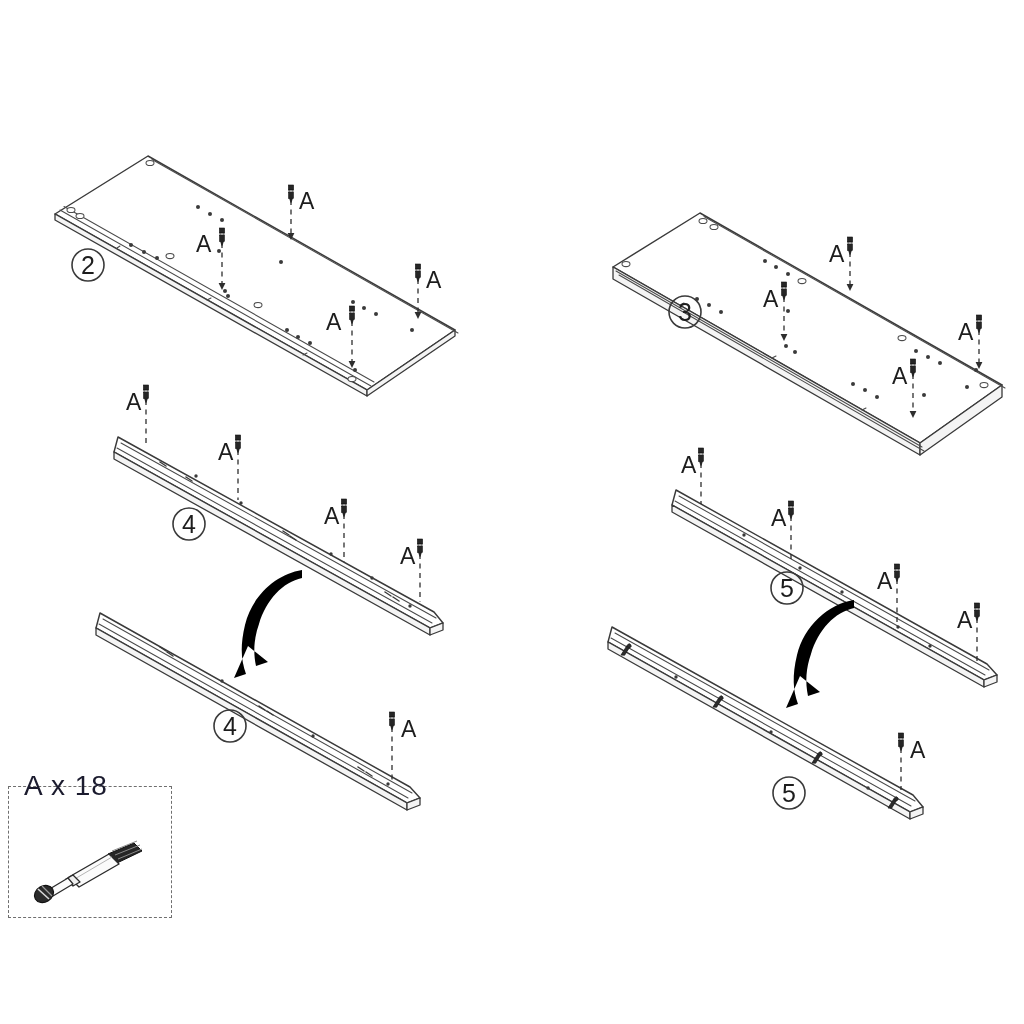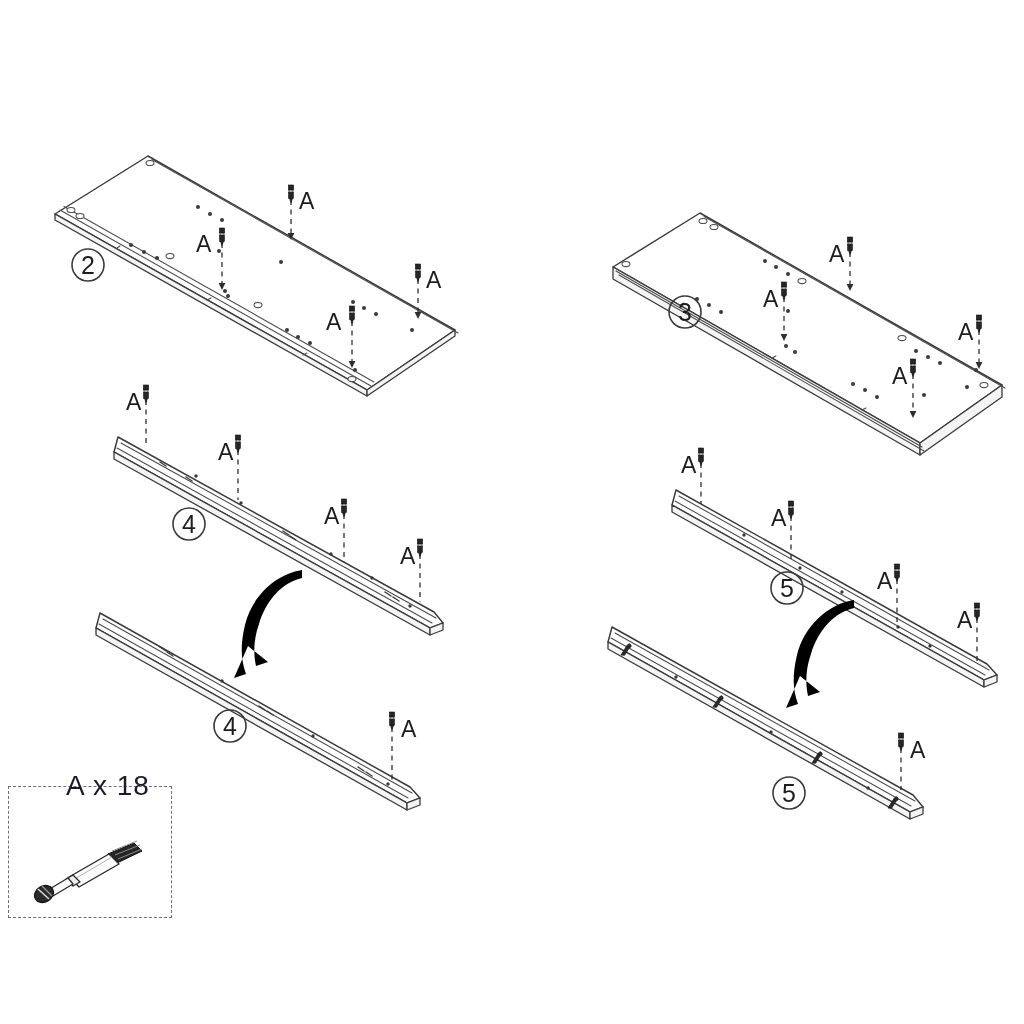--- a/index.html
+++ b/index.html
@@ -64,21 +64,20 @@
     background: #ffffff;
     box-sizing: border-box;
   }
   #parts-label {
     position: absolute;
     left: 24px;
     top: 772px;
     font-size: 28px;
     letter-spacing: 1px;
     color: #1b1b2e;
-    margin-left: 42px;
   }
   #parts-icon {
     position: absolute;
     left: 22px;
     top: 838px;
     width: 130px;
     height: 78px;
   }
 </style>
 </head>

